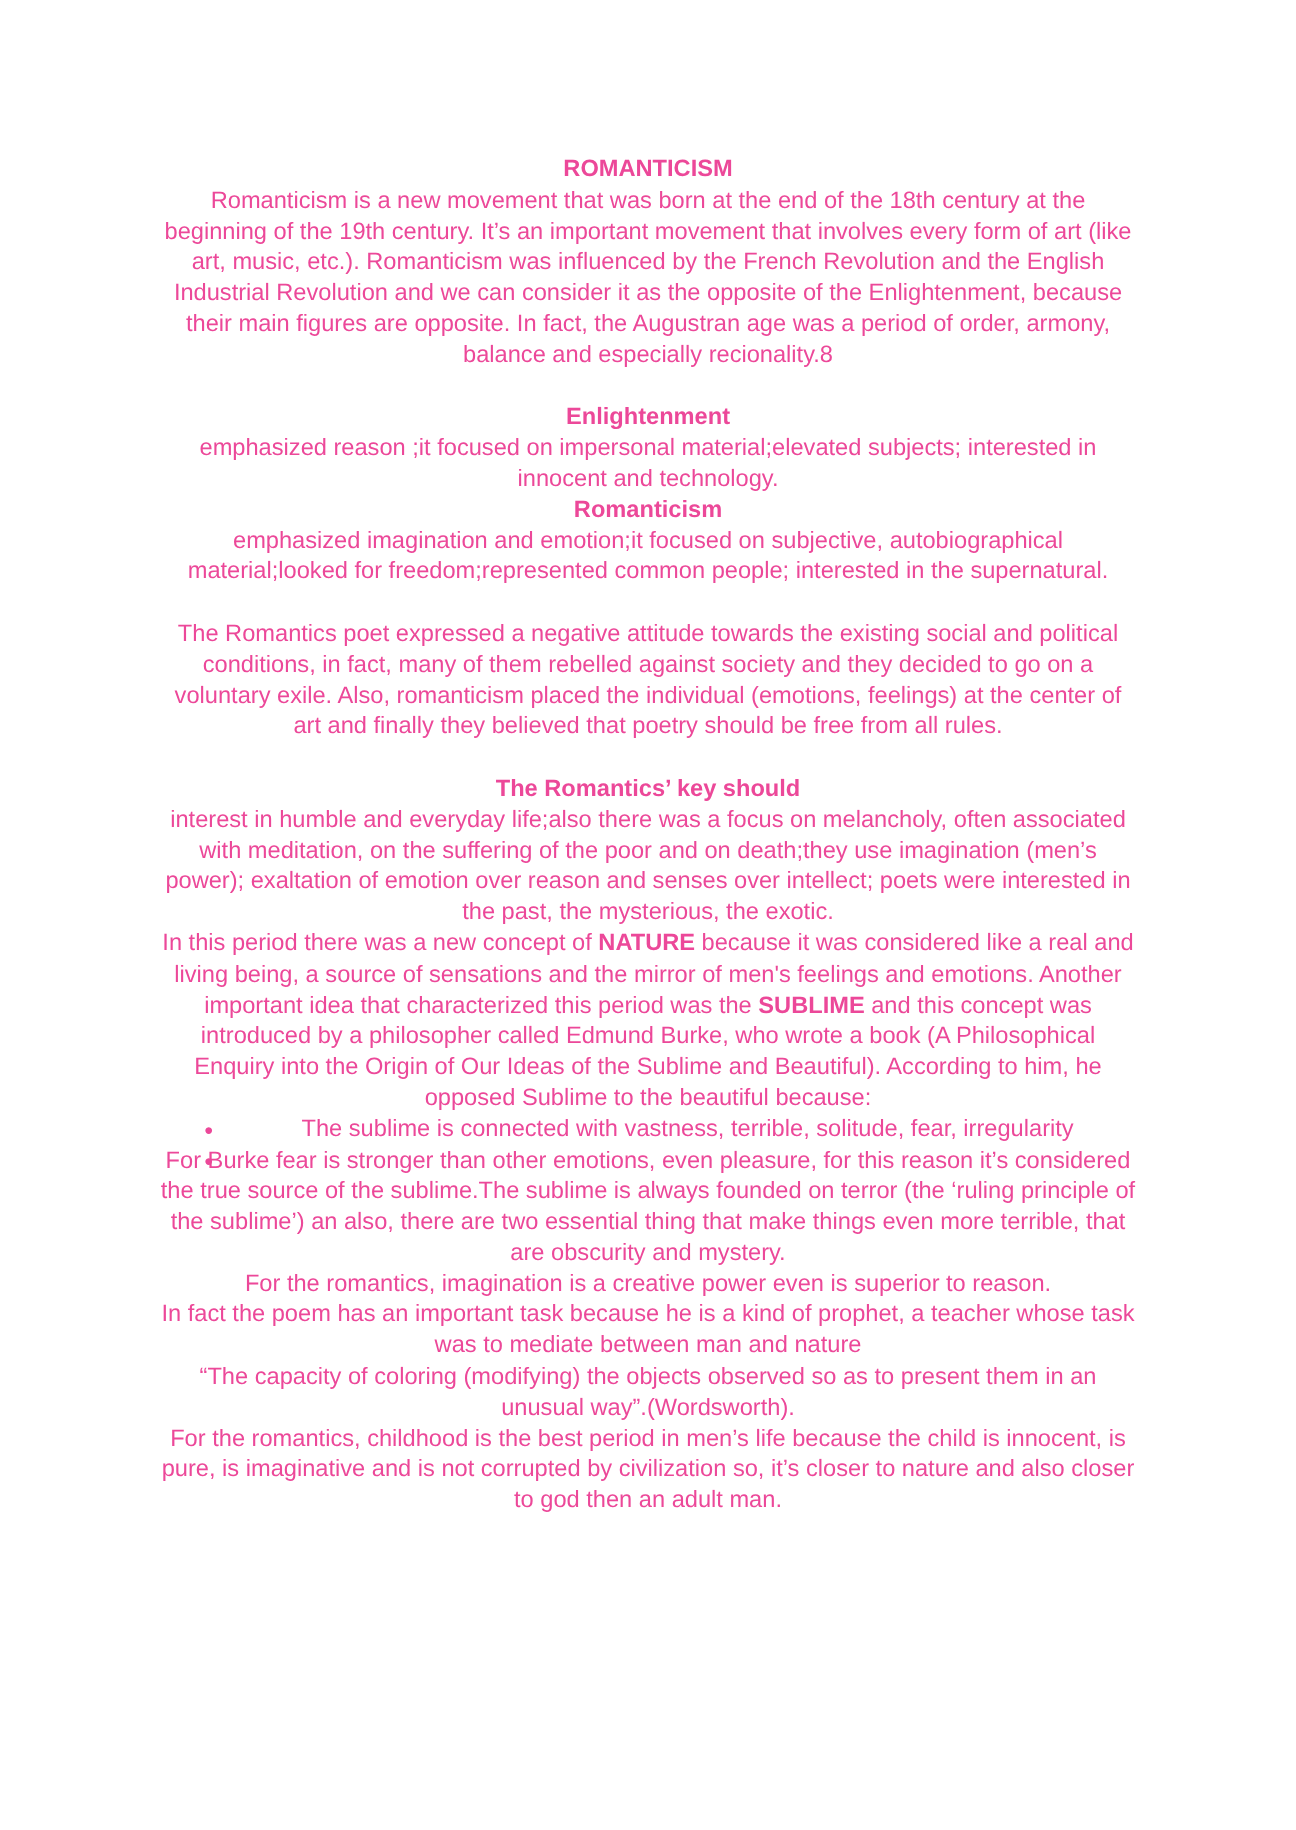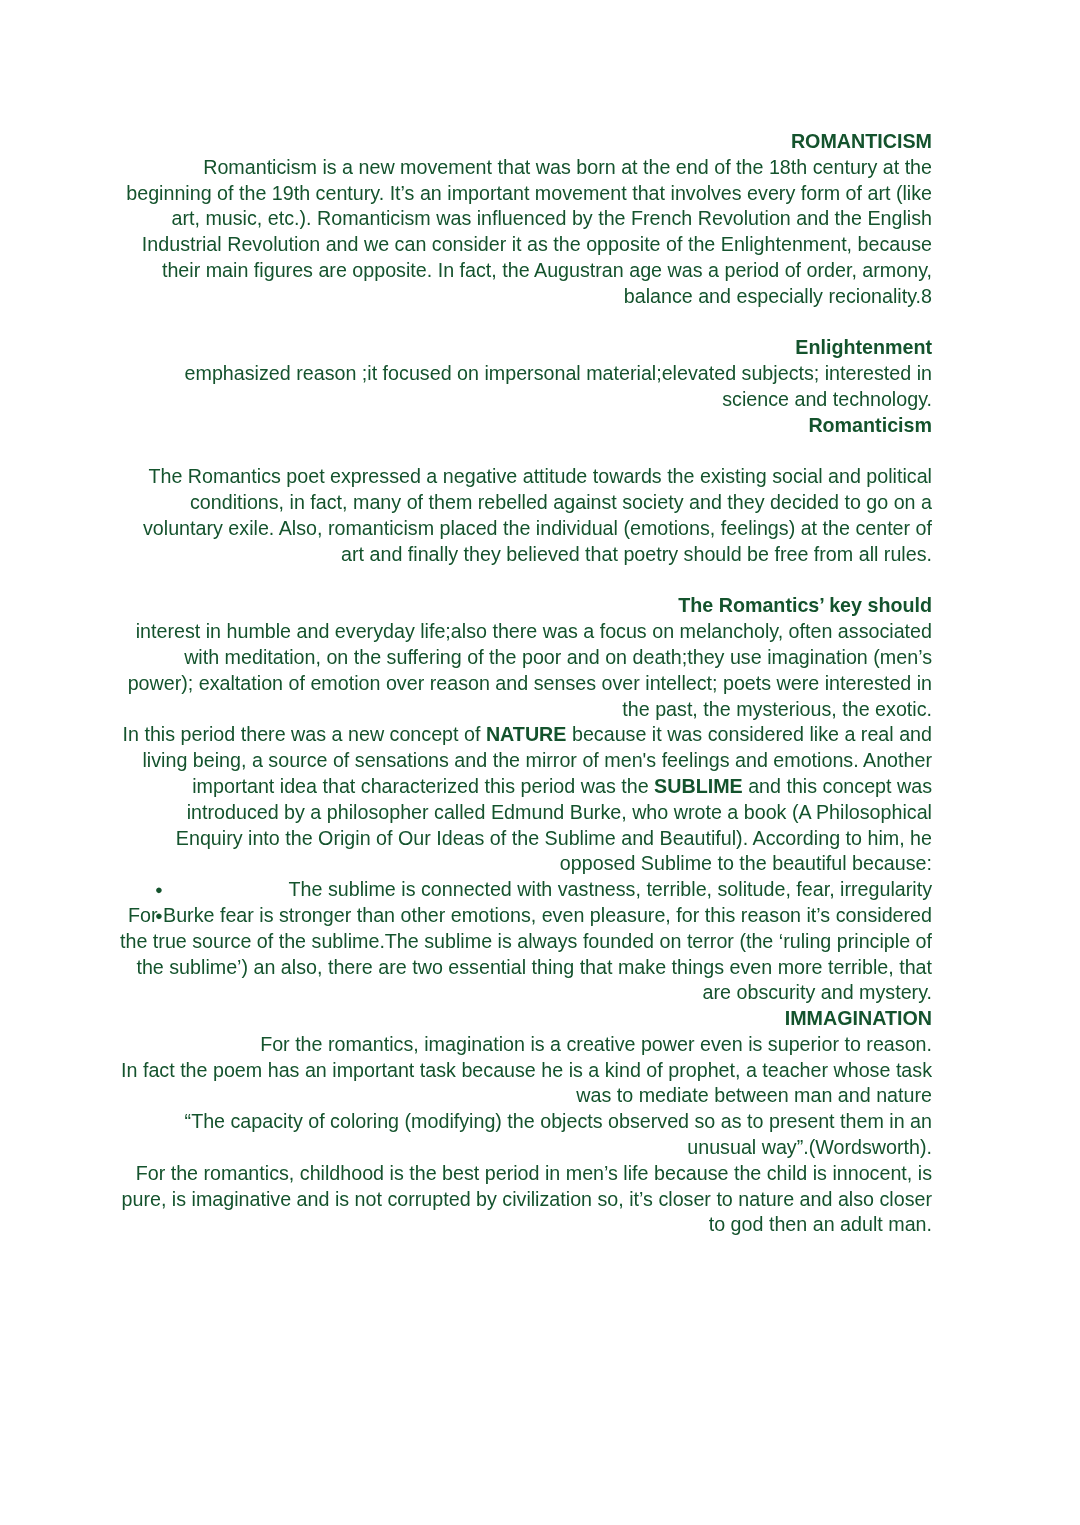--- a/index.html
+++ b/index.html
@@ -13,28 +13,28 @@
     position: relative;
     overflow: hidden;
   }
   .page {
     position: absolute;
     inset: 0;
     background: #ffffff;
   }
   .doc {
     position: absolute;
-    left: 118px;
+    left: 133px;
     top: 129px;
     width: 814px;
     font-family: "Liberation Sans", "DejaVu Sans", sans-serif;
     font-size: 19.7px;
     line-height: 25.8px;
-    color: #14532d;
-    text-align: right;
+    color: #ec4899;
+    text-align: center;
   }
   .doc p {
     margin: 0;
     padding: 0;
   }
   .bold {
     font-weight: bold;
   }
   .spacer {
     height: 25.8px;
@@ -58,32 +58,32 @@
 </style>
 </head>
 <body>
 
 <div class="page">
   <div class="doc">
       <p class="bold">ROMANTICISM</p>
       <p class="">Romanticism is a new movement that was born at the end of the 18th century at the beginning of the 19th century. It’s an important movement that involves every form of art (like art, music, etc.). Romanticism was influenced by the French Revolution and the English Industrial Revolution and we can consider it as the opposite of the Enlightenment, because their main figures are opposite. In fact, the Augustran age was a period of order, armony, balance and especially recionality.8</p>
       <div class="spacer"></div>
       <p class="bold">Enlightenment</p>
-      <p class="">emphasized reason ;it focused on impersonal material;elevated subjects; interested in science and technology.</p>
+      <p class="">emphasized reason ;it focused on impersonal material;elevated subjects; interested in innocent and technology.</p>
       <p class="bold">Romanticism</p>
+      <p class="">emphasized imagination and emotion;it focused on subjective, autobiographical material;looked for freedom;represented common people; interested in the supernatural.</p>
       <div class="spacer"></div>
       <p class="">The Romantics poet expressed a negative attitude towards the existing social and political conditions, in fact, many of them rebelled against society and they decided to go on a voluntary exile. Also, romanticism placed the individual (emotions, feelings) at the center of art and finally they believed that poetry should be free from all rules.</p>
       <div class="spacer"></div>
       <p class="bold">The Romantics’ key should</p>
       <p class="">interest in humble and everyday life;also there was a focus on melancholy, often associated with meditation, on the suffering of the poor and on death;they use imagination (men’s power); exaltation of emotion over reason and senses over intellect; poets were interested in the past, the mysterious, the exotic.</p>
       <p class=""><span>In this period there was a new concept of </span><span class="bold">NATURE</span><span> because it was considered like a real and living being, a source of sensations and the mirror of men's feelings and emotions. Another important idea that characterized this period was the </span><span class="bold">SUBLIME</span><span> and this concept was introduced by a philosopher called Edmund Burke, who wrote a book (A Philosophical Enquiry into the Origin of Our Ideas of the Sublime and Beautiful). According to him, he opposed Sublime to the beautiful because:</span></p>
       <ul class="bullets">
         <li><span class="marker">●</span><span>The sublime is connected with vastness, terrible, solitude, fear, irregularity</span></li>
         <li><span class="marker">●</span></li>
       </ul>
       <p class="">For Burke fear is stronger than other emotions, even pleasure, for this reason it’s considered the true source of the sublime.The sublime is always founded on terror (the ‘ruling principle of the sublime’) an also, there are two essential thing that make things even more terrible, that are obscurity and mystery.</p>
-      <p class="bold">IMMAGINATION</p>
       <p class="">For the romantics, imagination is a creative power even is superior to reason.</p>
       <p class="">In fact the poem has an important task because he is a kind of prophet, a teacher whose task was to mediate between man and nature</p>
       <p class="">“The capacity of coloring (modifying) the objects observed so as to present them in an unusual way”.(Wordsworth).</p>
       <p class="">For the romantics, childhood is the best period in men’s life because the child is innocent, is pure, is imaginative and is not corrupted by civilization so, it’s closer to nature and also closer to god then an adult man.</p>
     </div>
 </div>
 
 </body></html>

